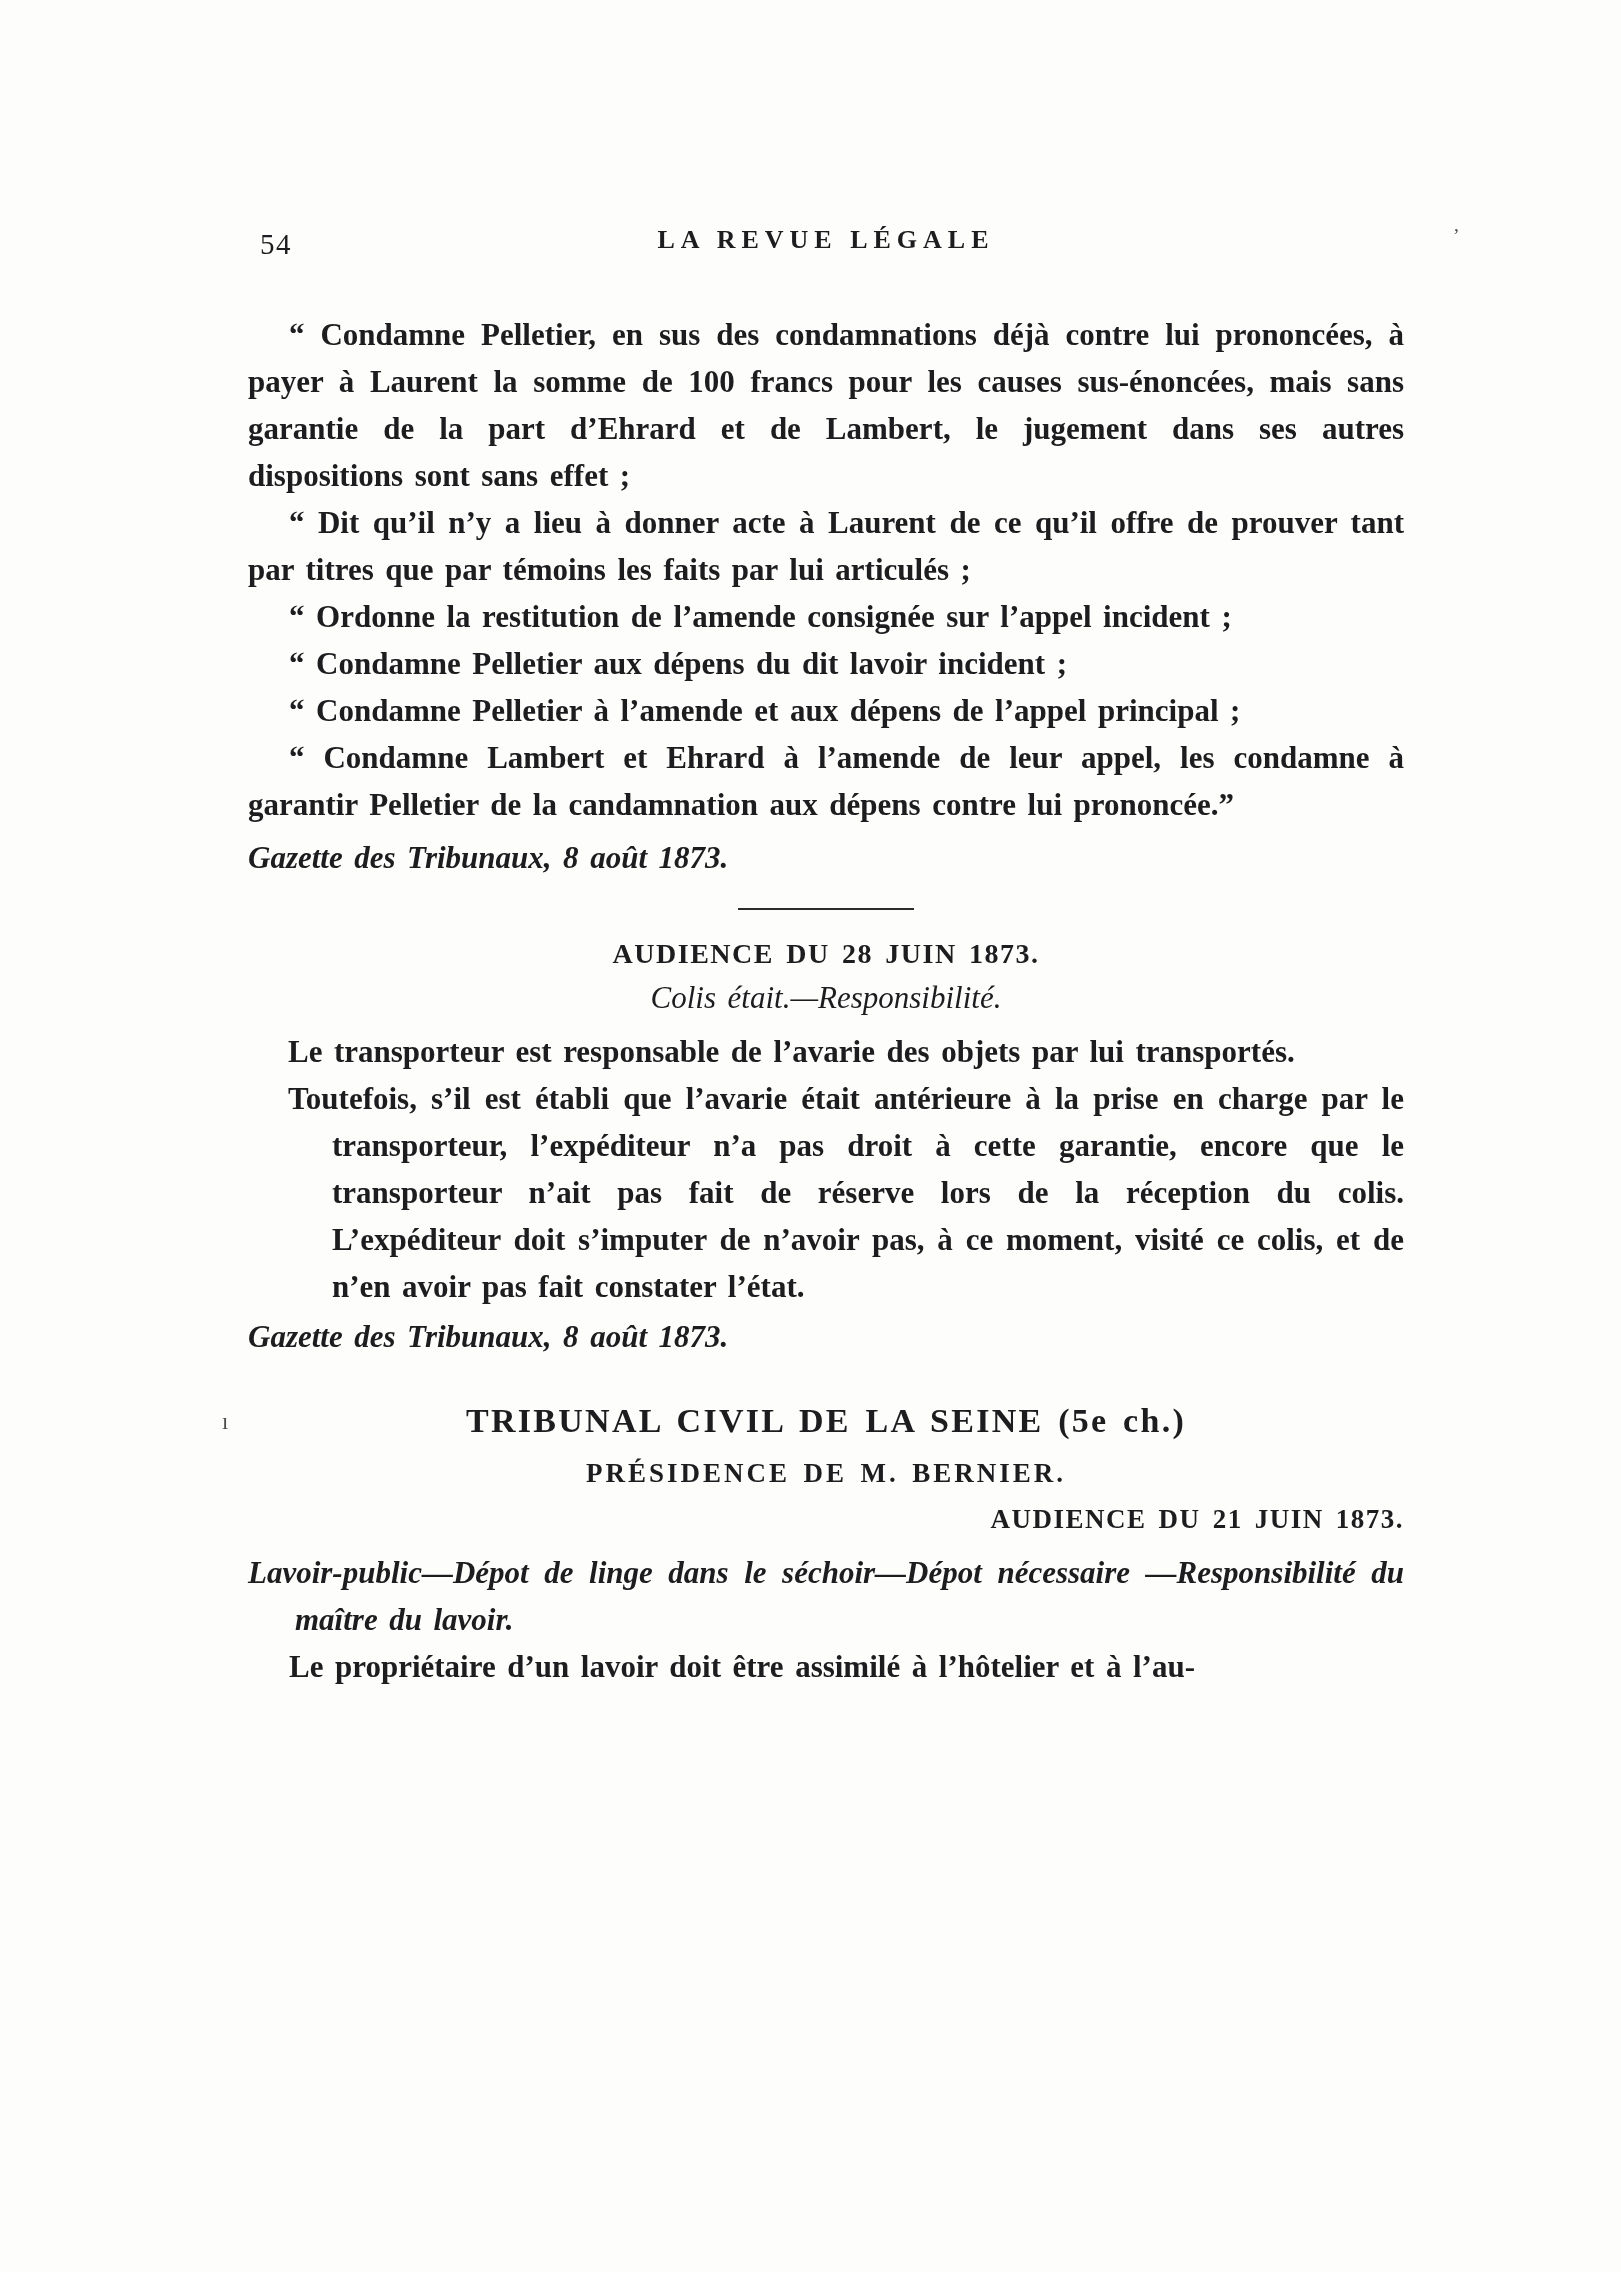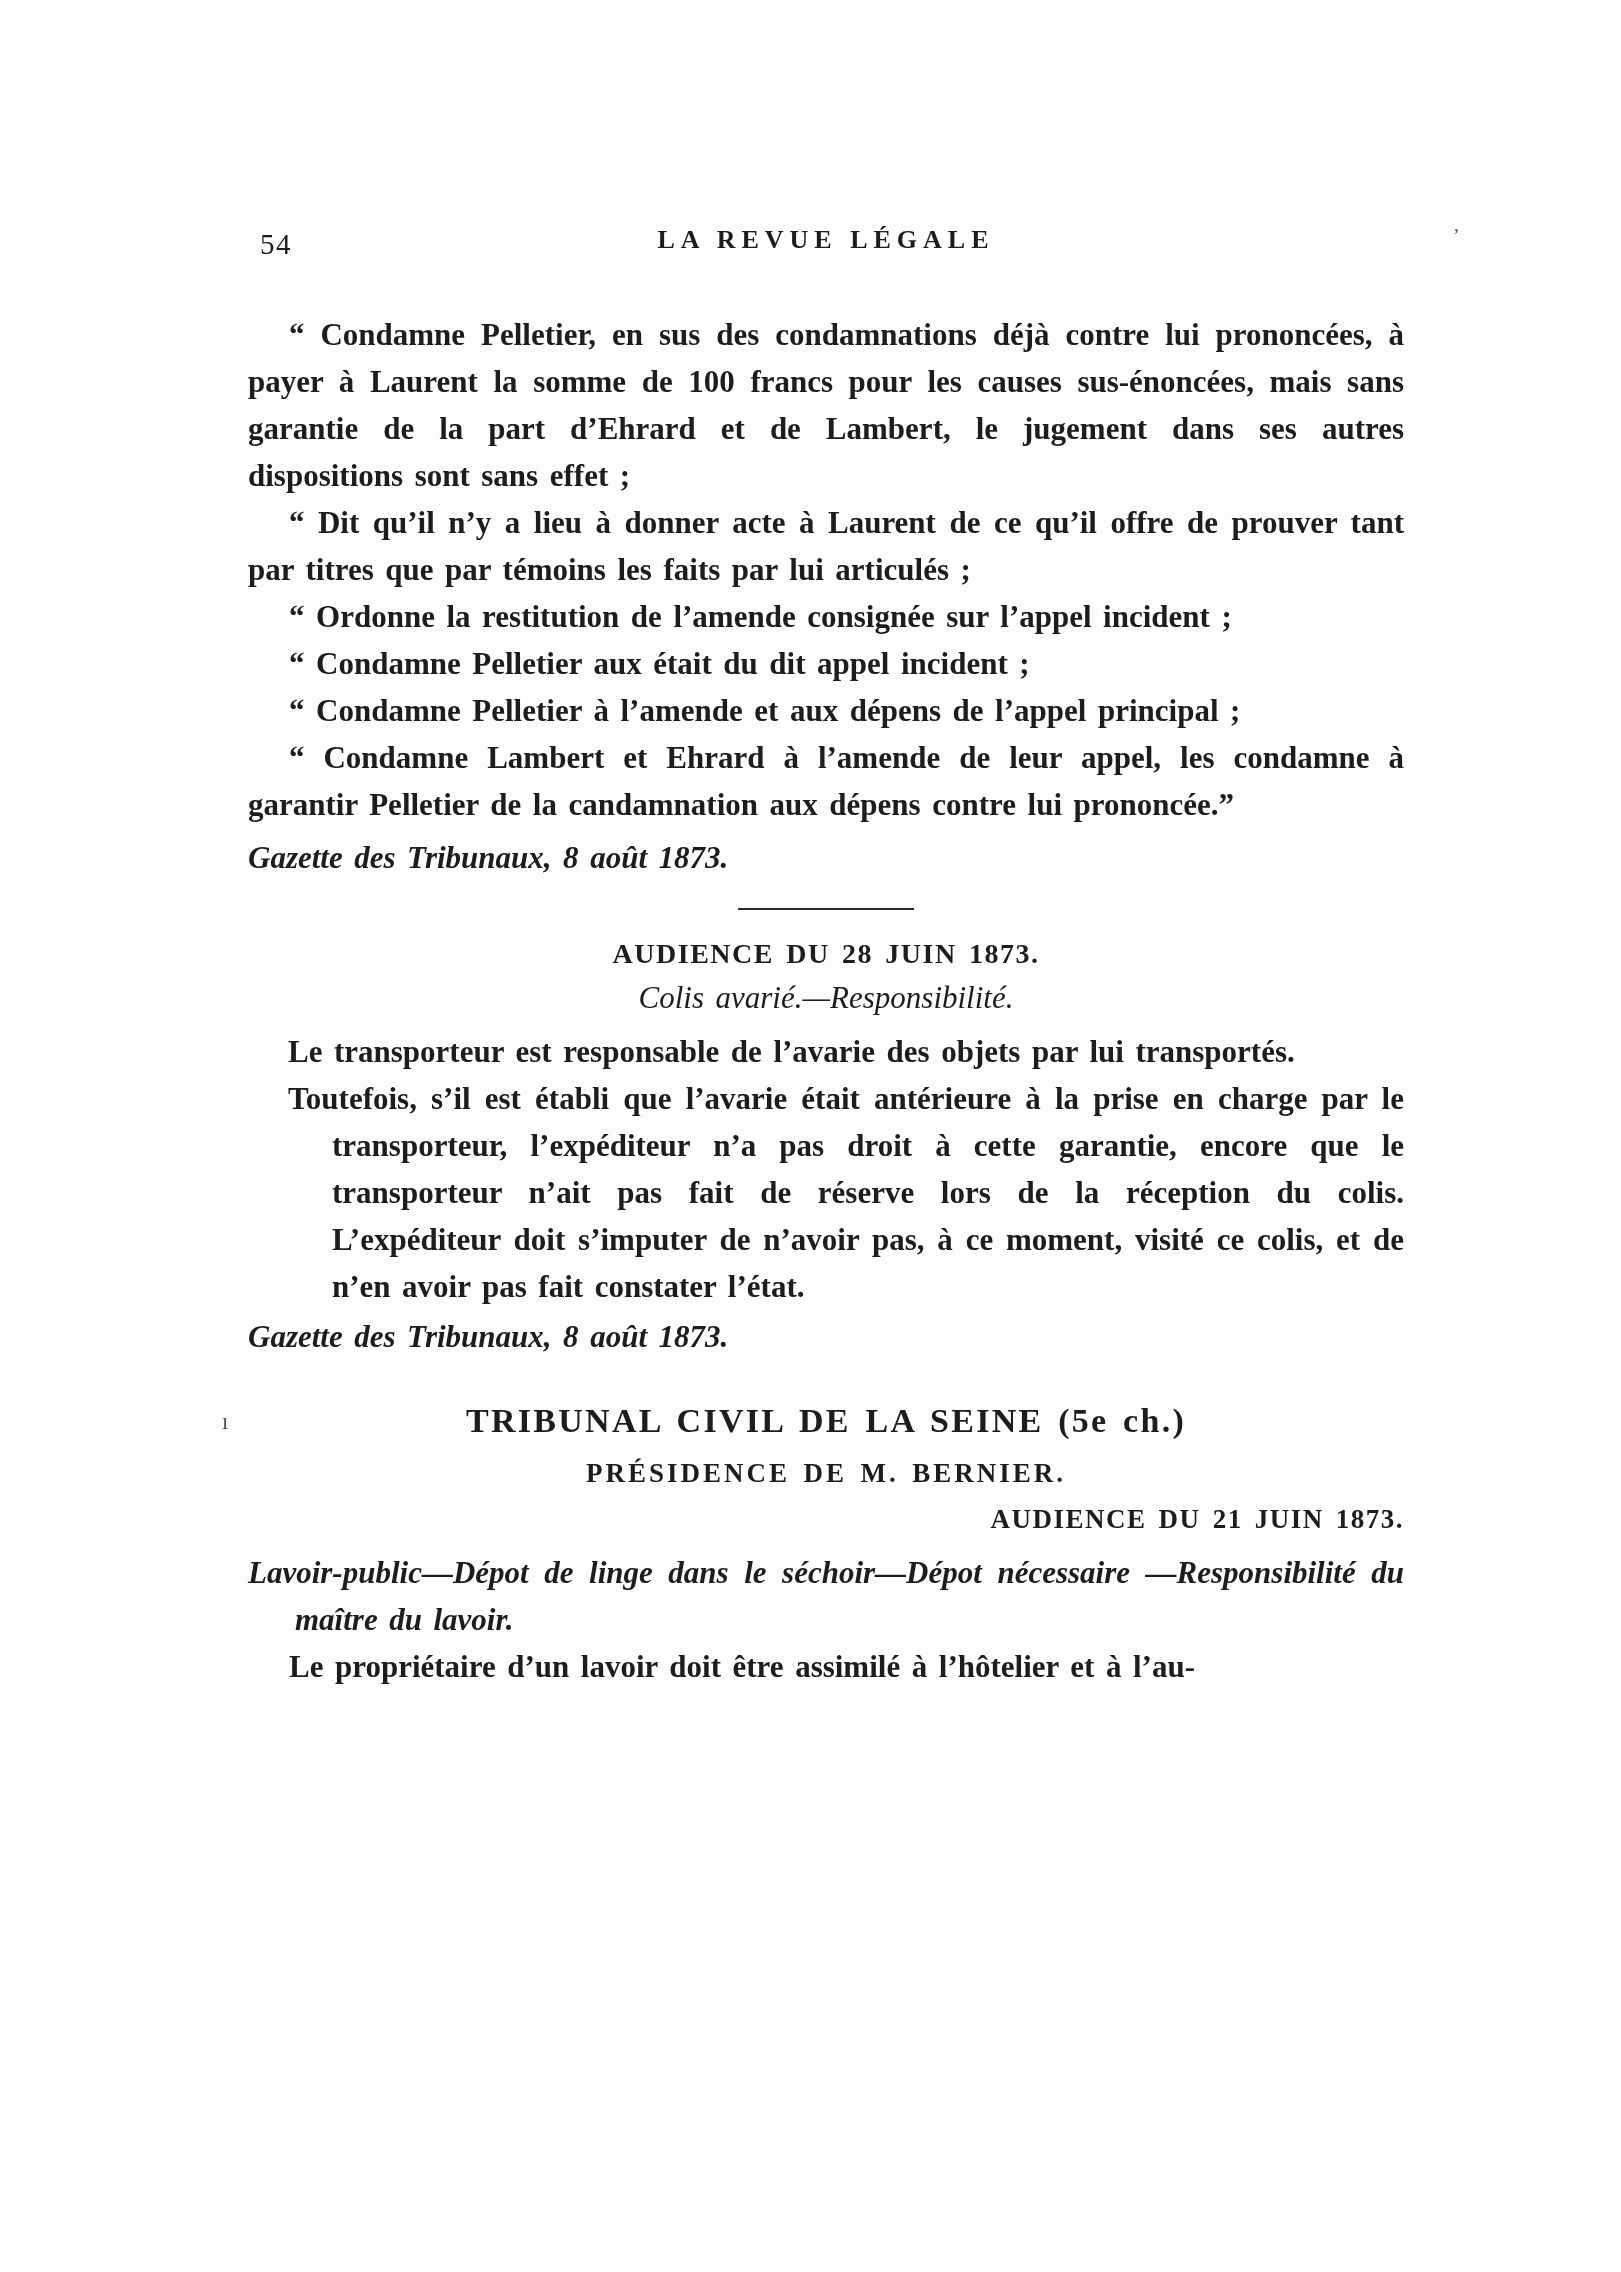--- a/index.html
+++ b/index.html
@@ -68,30 +68,30 @@
   <div class="header">
     <span class="pagenum">54</span>
     <span class="running-title">LA REVUE LÉGALE</span>
   </div>
 
   <div class="content">
 
     <p class="body-par">“ Condamne Pelletier, en sus des condamnations déjà contre lui prononcées, à payer à Laurent la somme de 100 francs pour les causes sus-énoncées, mais sans garantie de la part d’Ehrard et de Lambert, le jugement dans ses autres dispositions sont sans effet ;</p>
     <p class="body-par">“ Dit qu’il n’y a lieu à donner acte à Laurent de ce qu’il offre de prouver tant par titres que par témoins les faits par lui articulés ;</p>
     <p class="body-par">“ Ordonne la restitution de l’amende consignée sur l’appel incident ;</p>
-    <p class="body-par">“ Condamne Pelletier aux était du dit appel incident ;</p>
+    <p class="body-par">“ Condamne Pelletier aux dépens du dit lavoir incident ;</p>
     <p class="body-par">“ Condamne Pelletier à l’amende et aux dépens de l’appel principal ;</p>
     <p class="body-par">“ Condamne Lambert et Ehrard à l’amende de leur appel, les condamne à garantir Pelletier de la candamnation aux dépens contre lui prononcée.”</p>
 
     <p class="citation c1">Gazette des Tribunaux, 8 août 1873.</p>
 
     <div class="divider"></div>
 
     <div class="heading-sc">AUDIENCE DU 28 JUIN 1873.</div>
-    <div class="subheading-italic">Colis avarié.—Responsibilité.</div>
+    <div class="subheading-italic">Colis était.—Responsibilité.</div>
 
     <p class="hang">Le transporteur est responsable de l’avarie des objets par lui transportés.</p>
     <p class="hang">Toutefois, s’il est établi que l’avarie était antérieure à la prise en charge par le transporteur, l’expéditeur n’a pas droit à cette garantie, encore que le transporteur n’ait pas fait de réserve lors de la réception du colis.   L’expéditeur doit s’imputer de n’avoir pas, à ce moment, visité ce colis, et de n’en avoir pas fait constater l’état.</p>
 
     <p class="citation c2">Gazette des Tribunaux, 8 août 1873.</p>
 
     <div class="court-heading">TRIBUNAL CIVIL DE LA SEINE (5e ch.)</div>
     <div class="presidence">PRÉSIDENCE DE M. BERNIER.</div>
     <div class="audience3">AUDIENCE DU 21 JUIN 1873.</div>
 

